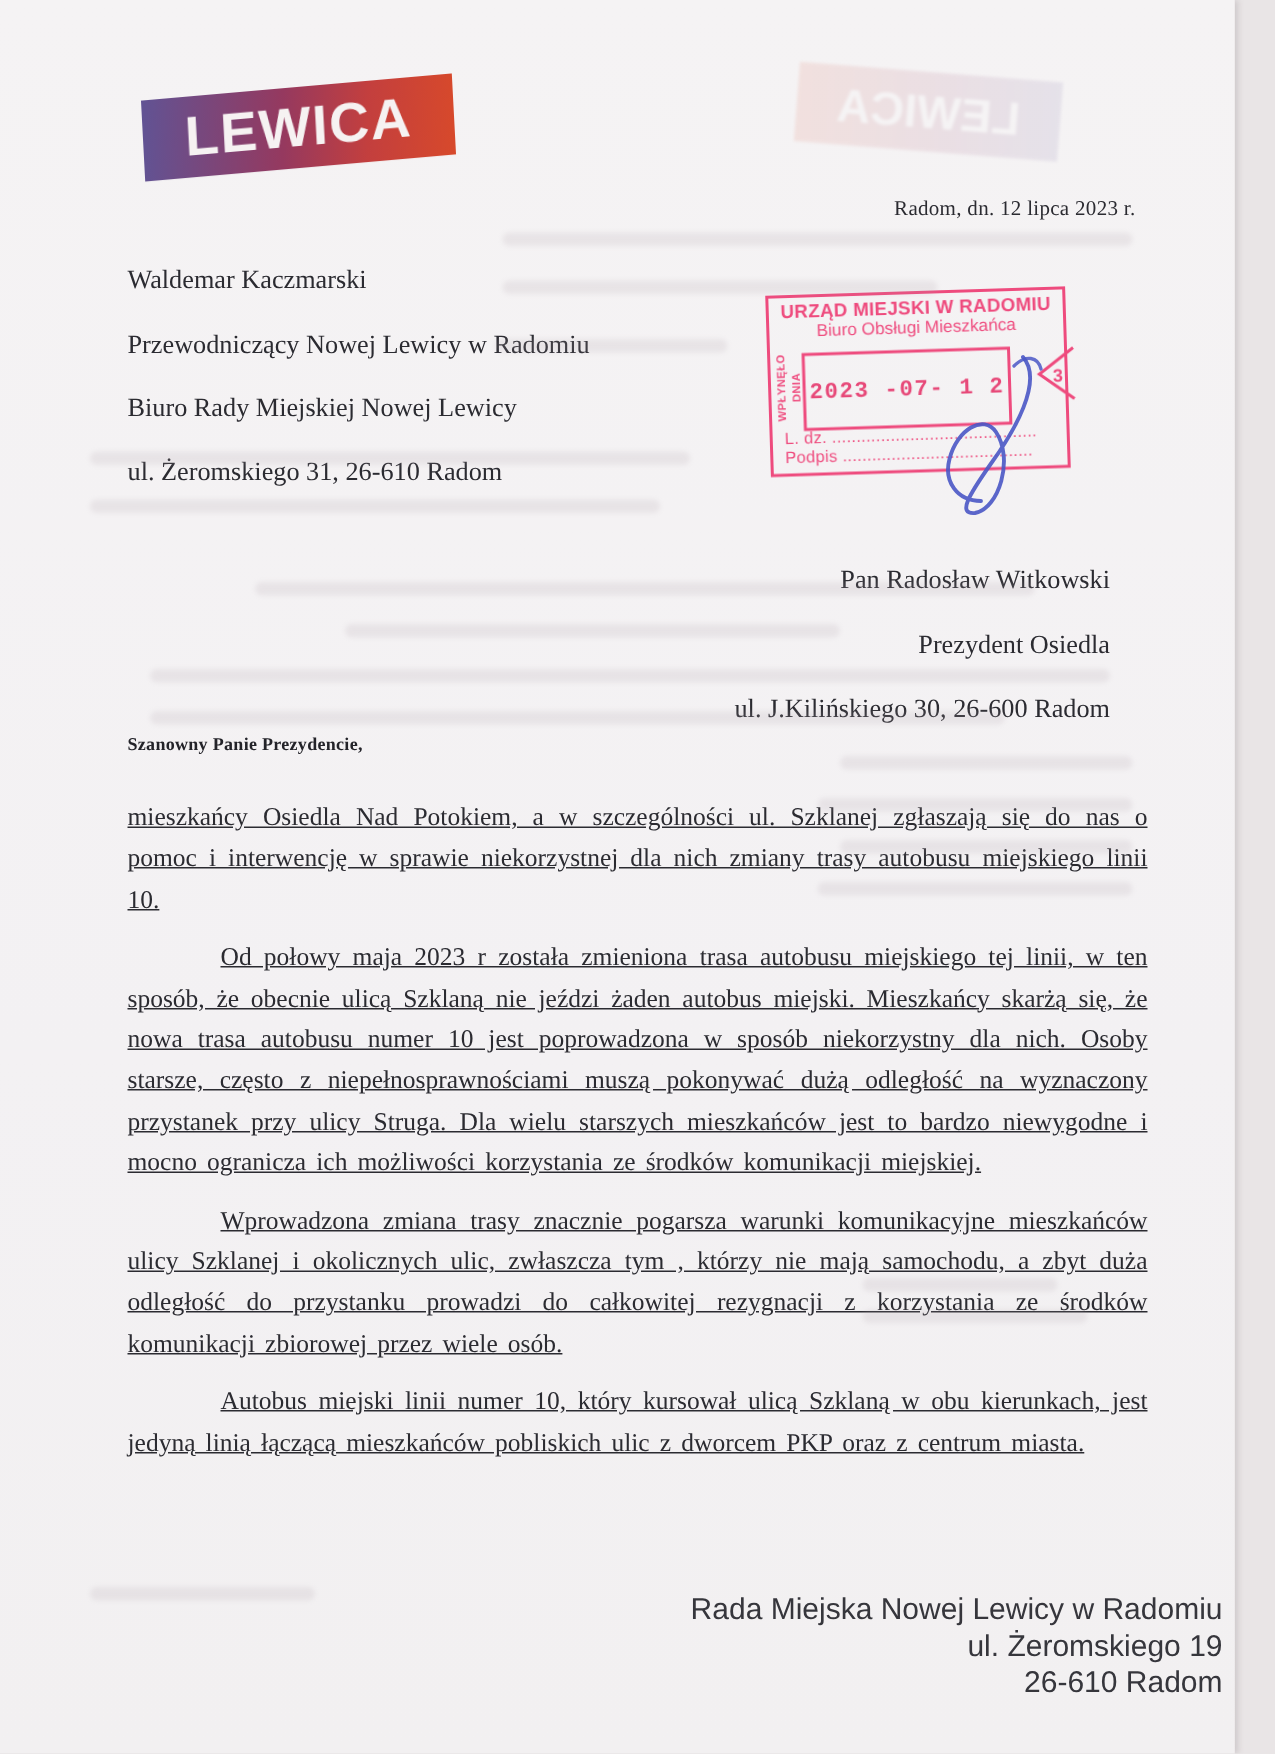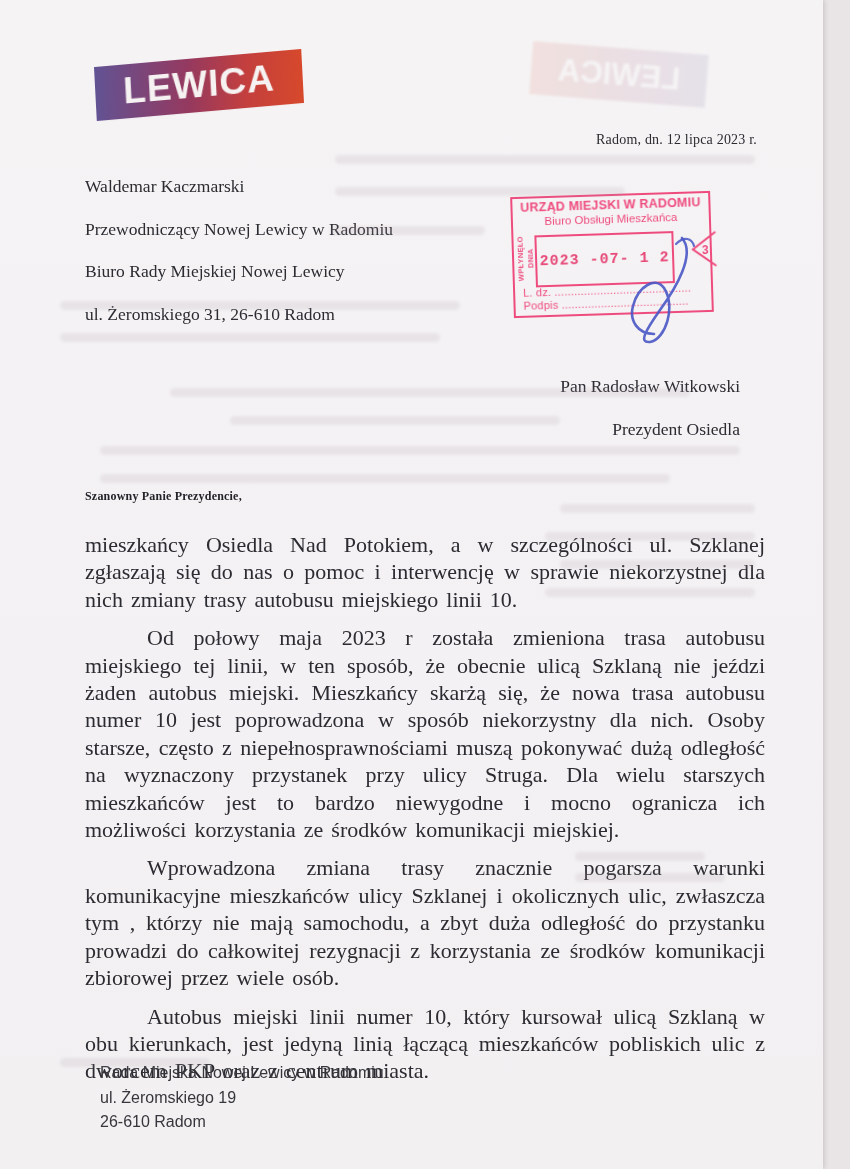--- a/index.html
+++ b/index.html
@@ -37,29 +37,29 @@
     position:absolute;left:400px;top:132px;width:357px;
     text-align:right;font-size:14px;color:#2b2b31;letter-spacing:.2px;
   }
   .sender{position:absolute;left:85px;top:176px;width:430px;font-size:17.5px;color:#2b2b31;}
   .sender div{margin-bottom:21.5px;}
   .recipient{position:absolute;left:380px;top:336px;width:360px;text-align:right;font-size:17.5px;color:#2b2b31;margin-top:40px;}
   .recipient div{margin-bottom:22px;}
   .salutation{position:absolute;left:85px;top:489px;font-size:12px;font-weight:700;color:#232329;letter-spacing:.2px;}
   .bodytext{
     position:absolute;left:85px;top:531px;width:680px;
-    font-size:22px;line-height:27.4px;color:#2b2b31;
-    text-align:justify;word-spacing:2.5px;
+    font-size:17px;line-height:27.4px;color:#2b2b31;
+    text-align:justify;word-spacing:2.5px;text-decoration:underline;
   }
   .bodytext p{margin:0 0 11px 0;}
   .bodytext p.indent{text-indent:62px;}
   .footer{
-    position:absolute;left:100px;top:1061px;width:730px;text-align:left;
+    position:absolute;left:85px;top:1061px;width:730px;text-align:right;
     font-family:"Liberation Sans","DejaVu Sans",sans-serif;
-    font-size:16px;line-height:24.5px;color:#36363c;
+    font-size:20px;line-height:24.5px;color:#36363c;
   }
   
   .stamp{
     position:absolute;left:512px;top:194px;width:200px;height:121px;
     transform:rotate(-1.8deg);color:#ee3d74;opacity:.92;
     font-family:"Liberation Sans","DejaVu Sans",sans-serif;
     filter:blur(.2px);
   }
   .stamp-border{position:absolute;left:0;top:0;right:0;bottom:0;border:2.5px solid currentColor;}
   .stamp-l1{position:absolute;top:4px;left:0;width:100%;text-align:center;font-size:12.5px;font-weight:600;letter-spacing:.2px;}
@@ -99,20 +99,21 @@
     <div class="sender">
       <div>Waldemar Kaczmarski</div>
       <div>Przewodniczący Nowej Lewicy w Radomiu</div>
       <div>Biuro Rady Miejskiej Nowej Lewicy</div>
       <div>ul. Żeromskiego 31, 26-610 Radom</div>
     </div>
 
     <div class="recipient">
       <div>Pan Radosław Witkowski</div>
       <div>Prezydent Osiedla</div>
+      <div>ul. J.Kilińskiego 30, 26-600 Radom</div>
     </div>
 
     <div class="salutation">Szanowny Panie Prezydencie,</div>
 
     <div class="bodytext">
       <p>mieszkańcy Osiedla Nad Potokiem, a w szczególności ul. Szklanej zgłaszają się do nas o pomoc i interwencję w sprawie niekorzystnej dla nich zmiany trasy autobusu miejskiego linii 10.</p>
       <p class="indent">Od połowy maja 2023 r została zmieniona trasa autobusu miejskiego tej linii, w ten sposób, że obecnie ulicą Szklaną nie jeździ żaden autobus miejski. Mieszkańcy skarżą się, że nowa trasa autobusu numer 10 jest poprowadzona w sposób niekorzystny dla nich. Osoby starsze, często z niepełnosprawnościami muszą pokonywać dużą odległość na wyznaczony przystanek przy ulicy Struga. Dla wielu starszych mieszkańców jest to bardzo niewygodne i mocno ogranicza ich możliwości korzystania ze środków komunikacji miejskiej.</p>
       <p class="indent">Wprowadzona zmiana trasy znacznie pogarsza warunki komunikacyjne mieszkańców ulicy Szklanej i okolicznych ulic, zwłaszcza tym , którzy nie mają samochodu, a zbyt duża odległość do przystanku prowadzi do całkowitej rezygnacji z korzystania ze środków komunikacji zbiorowej przez wiele osób.</p>
       <p class="indent">Autobus miejski linii numer 10, który kursował ulicą Szklaną w obu kierunkach, jest jedyną linią łączącą mieszkańców pobliskich ulic z dworcem PKP oraz z centrum miasta.</p>
     </div>

